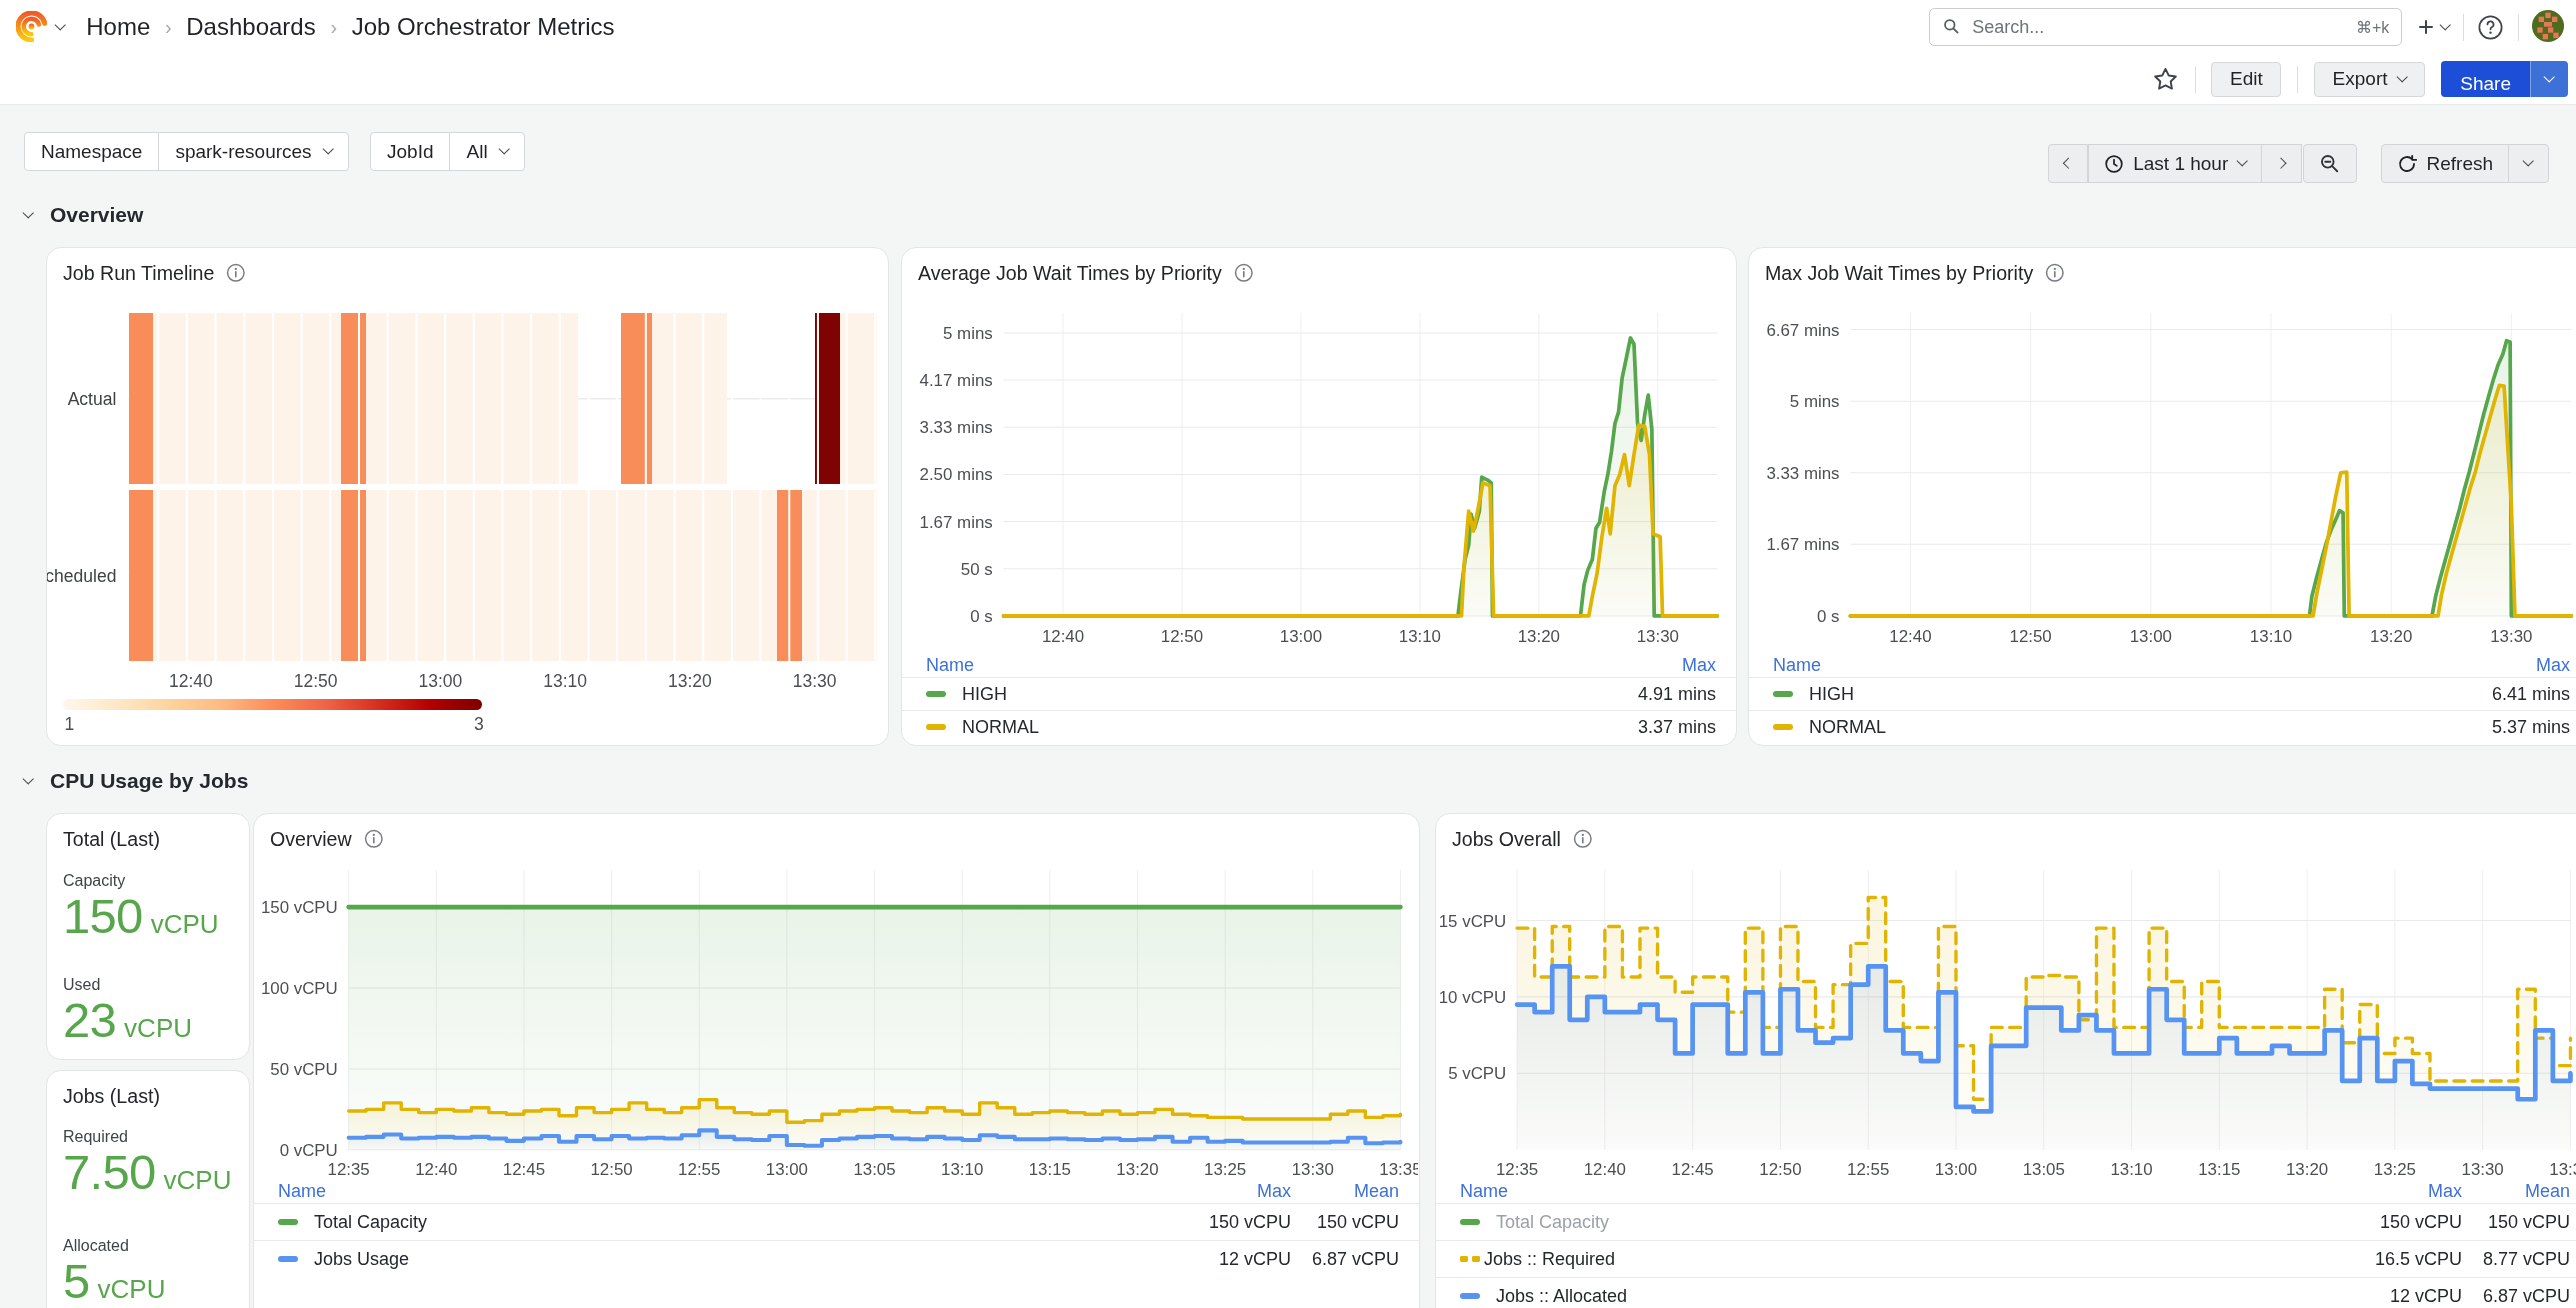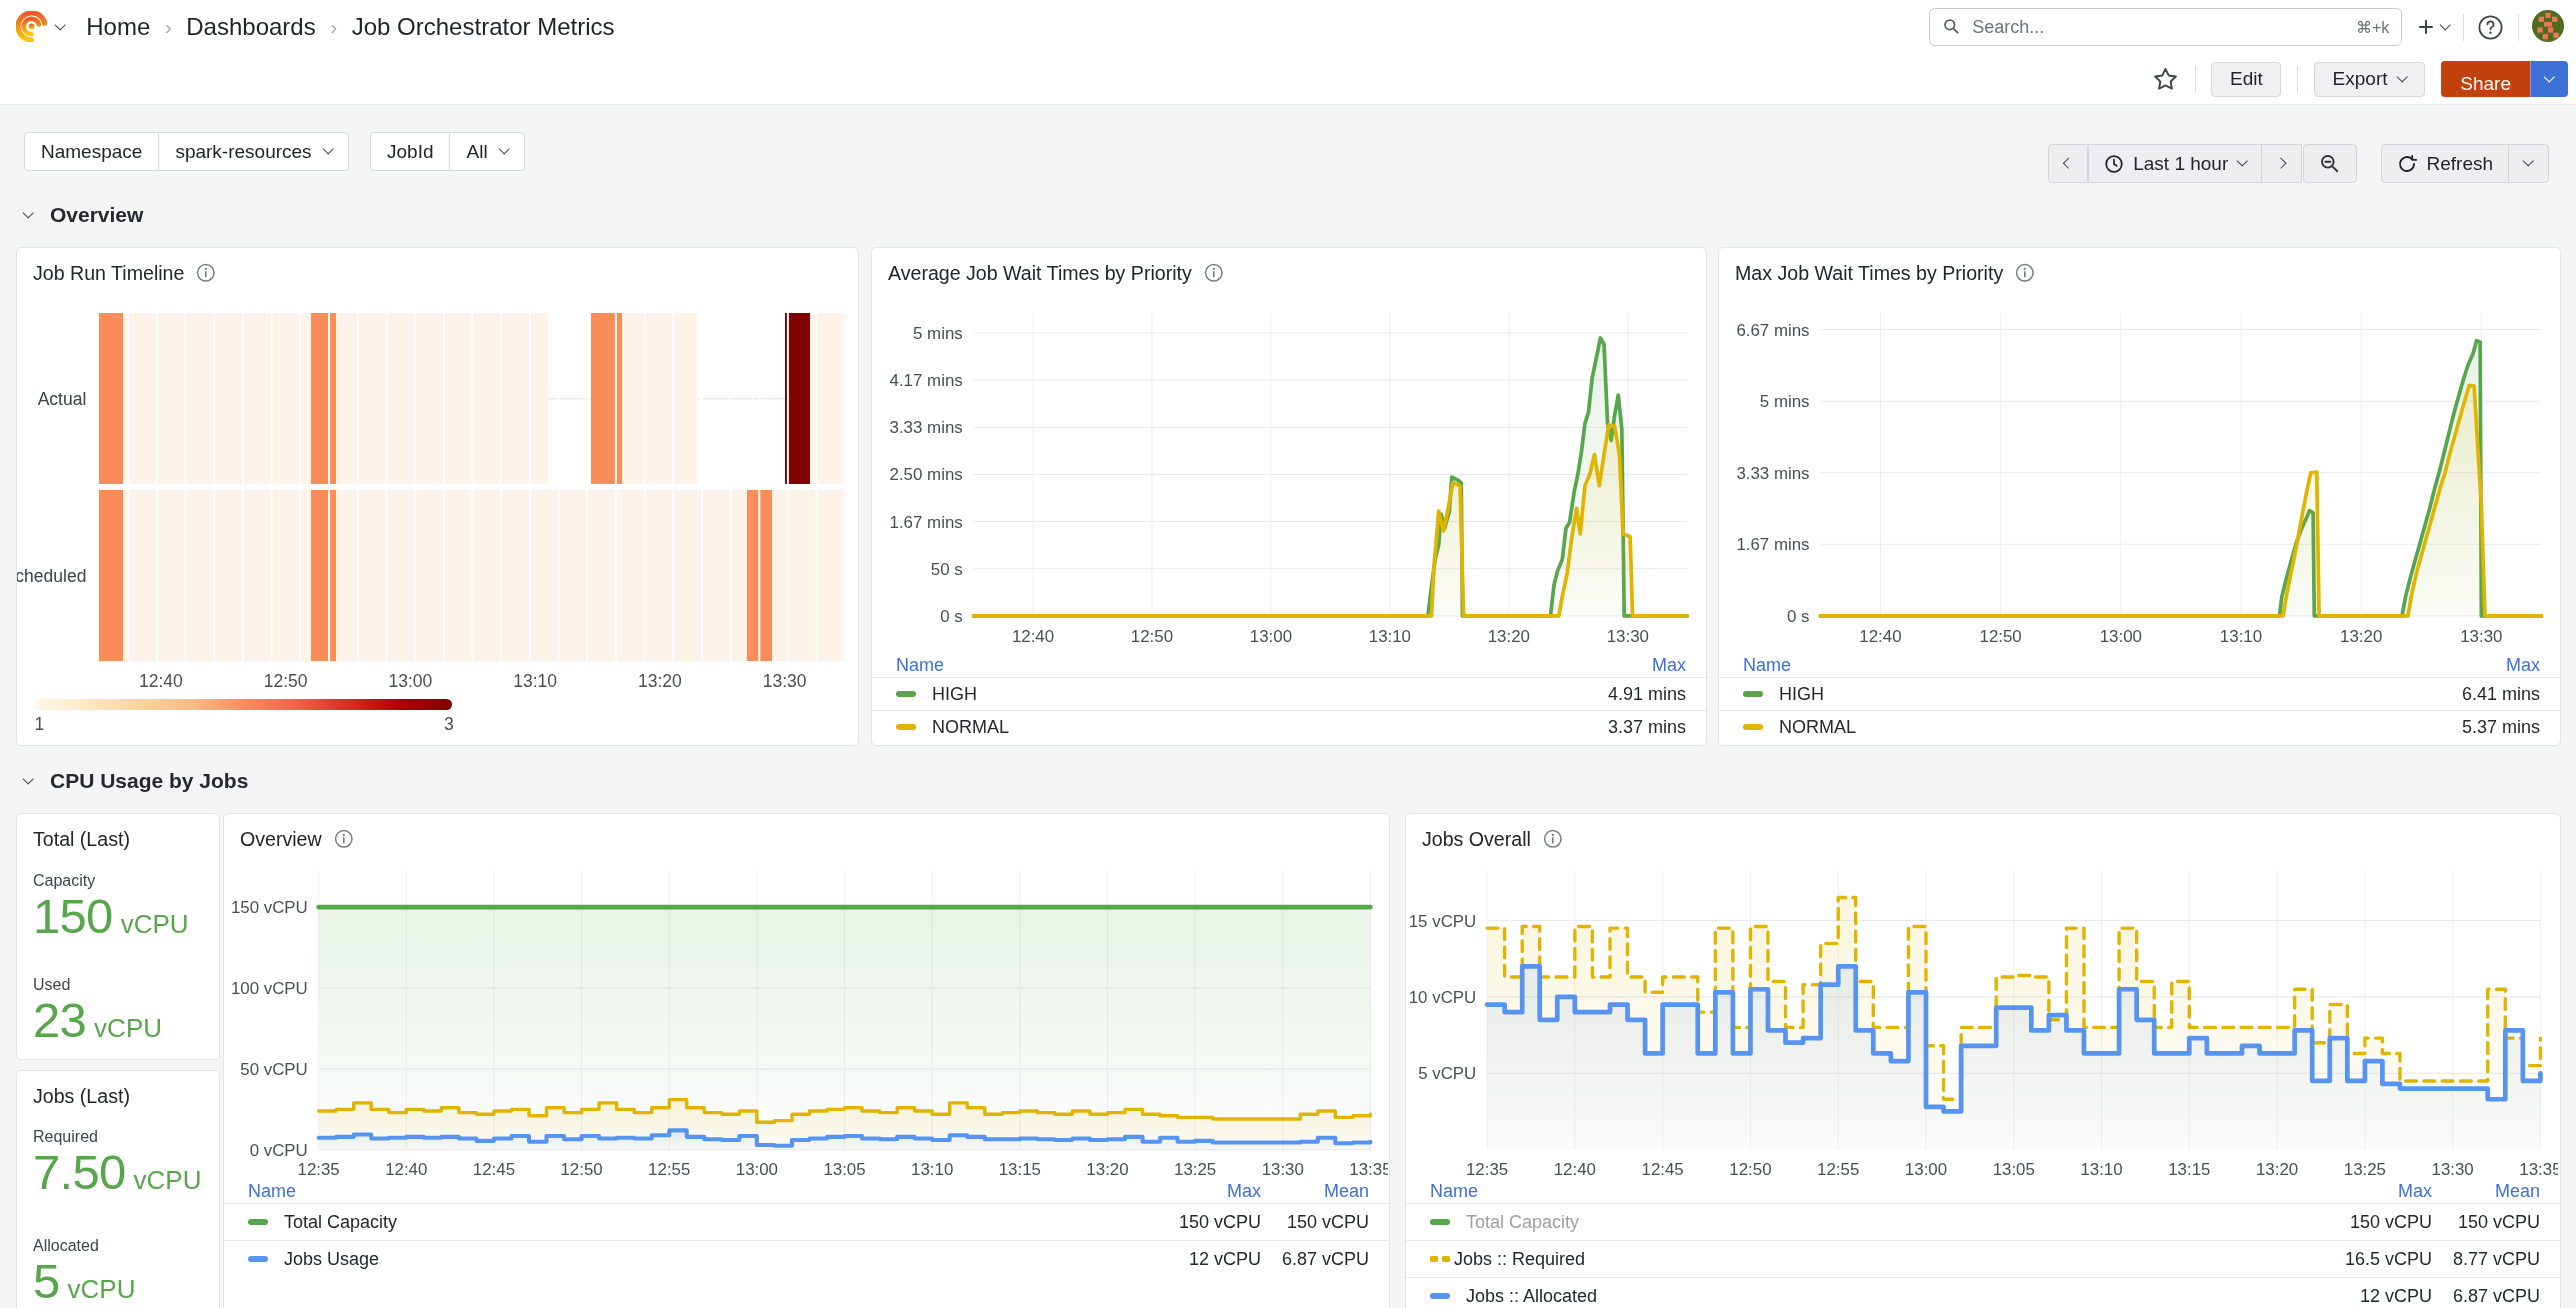--- a/index.html
+++ b/index.html
@@ -20,21 +20,21 @@
   .vdiv{width:0.7px;height:27px;background:#DCDDDF;}
   .iconbtn{display:flex;align-items:center;gap:5.4px;background:none;border:none;padding:0;cursor:pointer;}
 
   .toolrow{position:absolute;left:0;top:54px;width:2576px;height:51px;background:#FFFFFF;
     border-bottom:0.7px solid #E9EAEB;display:flex;align-items:center;justify-content:flex-end;
     gap:16px;padding-right:8px;box-sizing:border-box;}
   .btn-lite{height:35px;background:#EFF0F2;border:0.7px solid #D5D7DA;border-radius:4px;
     font-size:19px;color:#1F2227;display:flex;align-items:center;gap:10.8px;padding:0 17.6px;
     font-weight:500;font-family:inherit;cursor:pointer;}
   .share-group{display:flex;}
-  .btn-share{height:36px;background:#c2410c;border:none;border-radius:4px 0 0 4px;color:#fff;
+  .btn-share{height:36px;background:#1d4ed8;border:none;border-radius:4px 0 0 4px;color:#fff;
     font-size:19px;font-weight:500;padding:12px 19px;font-family:inherit;cursor:pointer;}
   .btn-share-caret{height:36px;width:38px;background:#3D71D8;border:none;
     border-left:0.7px solid rgba(255,255,255,.35);border-radius:0 4px 4px 0;cursor:pointer;
     display:flex;align-items:center;justify-content:center;}
 
   .chev{display:inline-block;width:7.4px;height:7.4px;border-right:1.7px solid #45494E;
     border-bottom:1.7px solid #45494E;transform:rotate(45deg);margin-top:-4px;}
   .chev.right{transform:rotate(-45deg);margin:0;}
   .chev.left{transform:rotate(135deg);margin:0;}
   .chev.white{border-color:#fff;}
@@ -49,21 +49,21 @@
   .tbtn{background:#EDEEF0;border:0.7px solid #D2D4D7;font-size:19px;color:#1F2227;font-weight:500;
     display:flex;align-items:center;gap:9.5px;padding:0 15px;cursor:pointer;font-family:inherit;margin-left:-0.7px;}
   .tbtn.first{border-radius:4px 0 0 4px;margin-left:0;}
   .tbtn.last{border-radius:0 4px 4px 0;}
   .tbtn.solo{border-radius:4px;margin-left:1.4px;}
 
   .section-h{position:absolute;left:24px;display:flex;align-items:center;gap:17.6px;
     font-size:21px;font-weight:600;color:#24292E;cursor:pointer;}
 
   
-  .panel{position:absolute;background:#FFFFFF;border:0.7px solid #E2E4E6;border-radius:5px;overflow:hidden;}
+  .panel{position:absolute;background:#FFFFFF;border:0.7px solid #E2E4E6;border-radius:15px;overflow:hidden;margin-left:30px;}
   .p-title{position:absolute;top:13.5px;left:16px;font-size:19.6px;font-weight:500;color:#22252A;
     display:flex;align-items:center;gap:12px;}
   .chart{position:absolute;}
 
   .legend{position:absolute;left:0;right:0;font-size:18px;}
   .lg-head{display:flex;align-items:center;height:24px;padding:0 20px 0 24px;color:#3D71D8;font-weight:500;}
   .lg-name{flex:1;display:flex;align-items:center;}
   .lg-max{width:122px;text-align:right;}
   .lg-mean{width:108px;text-align:right;}
   .lg-row{display:flex;align-items:center;border-top:0.7px solid #E8E9EA;padding:0 20px 0 24px;color:#24292E;}

